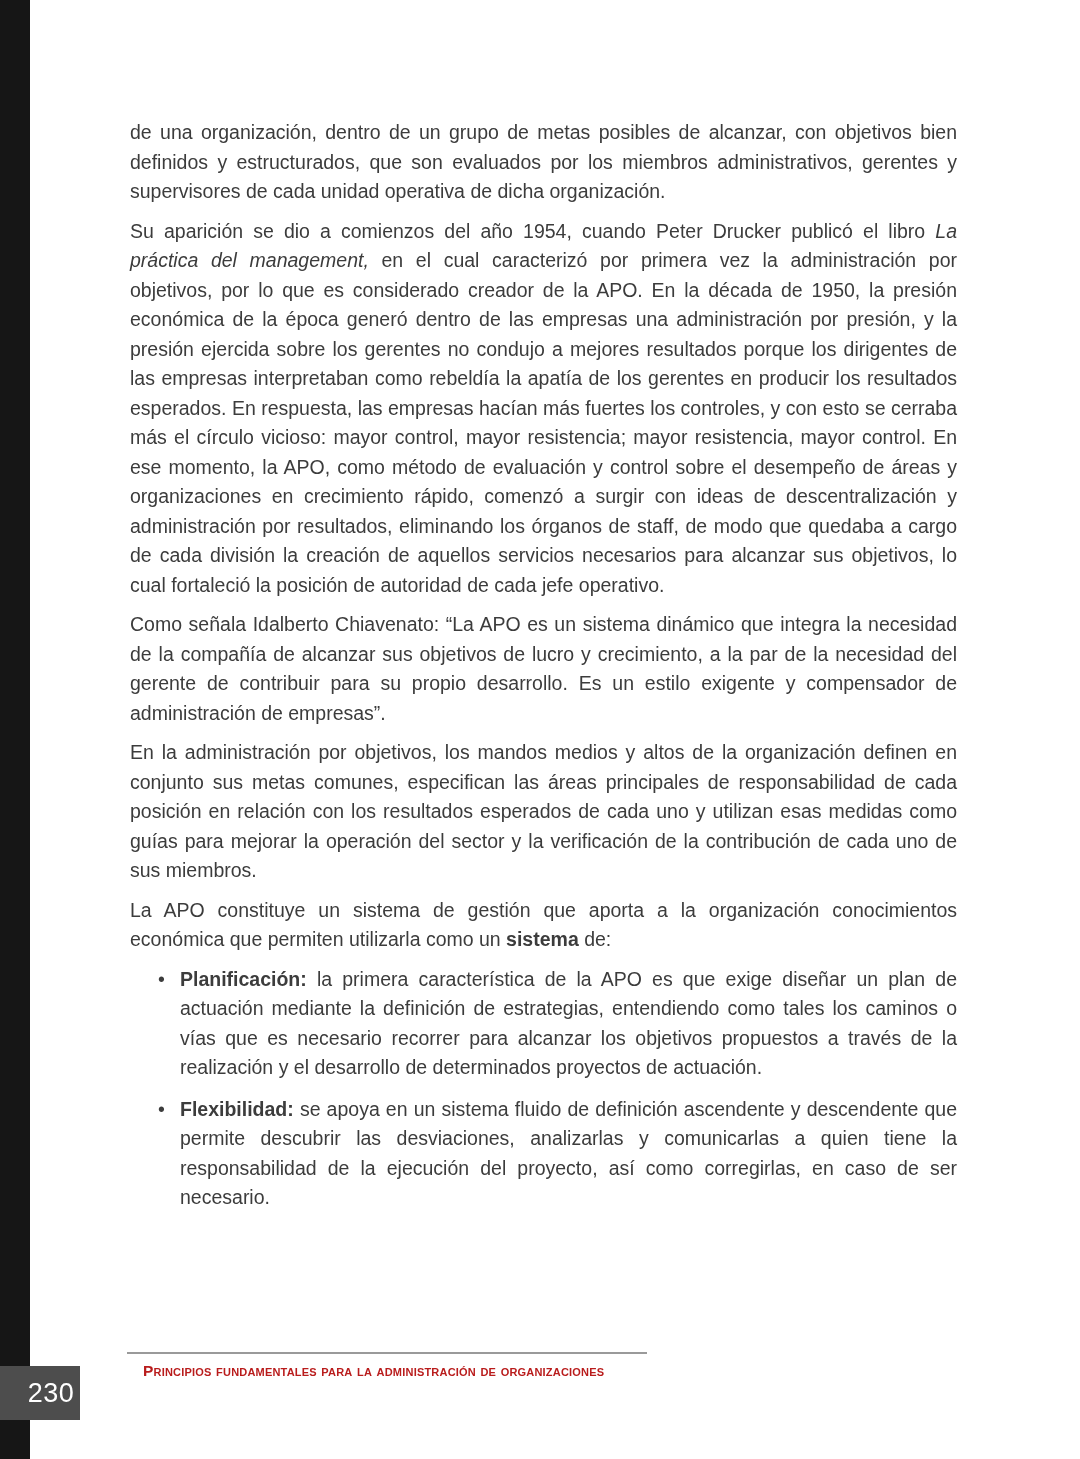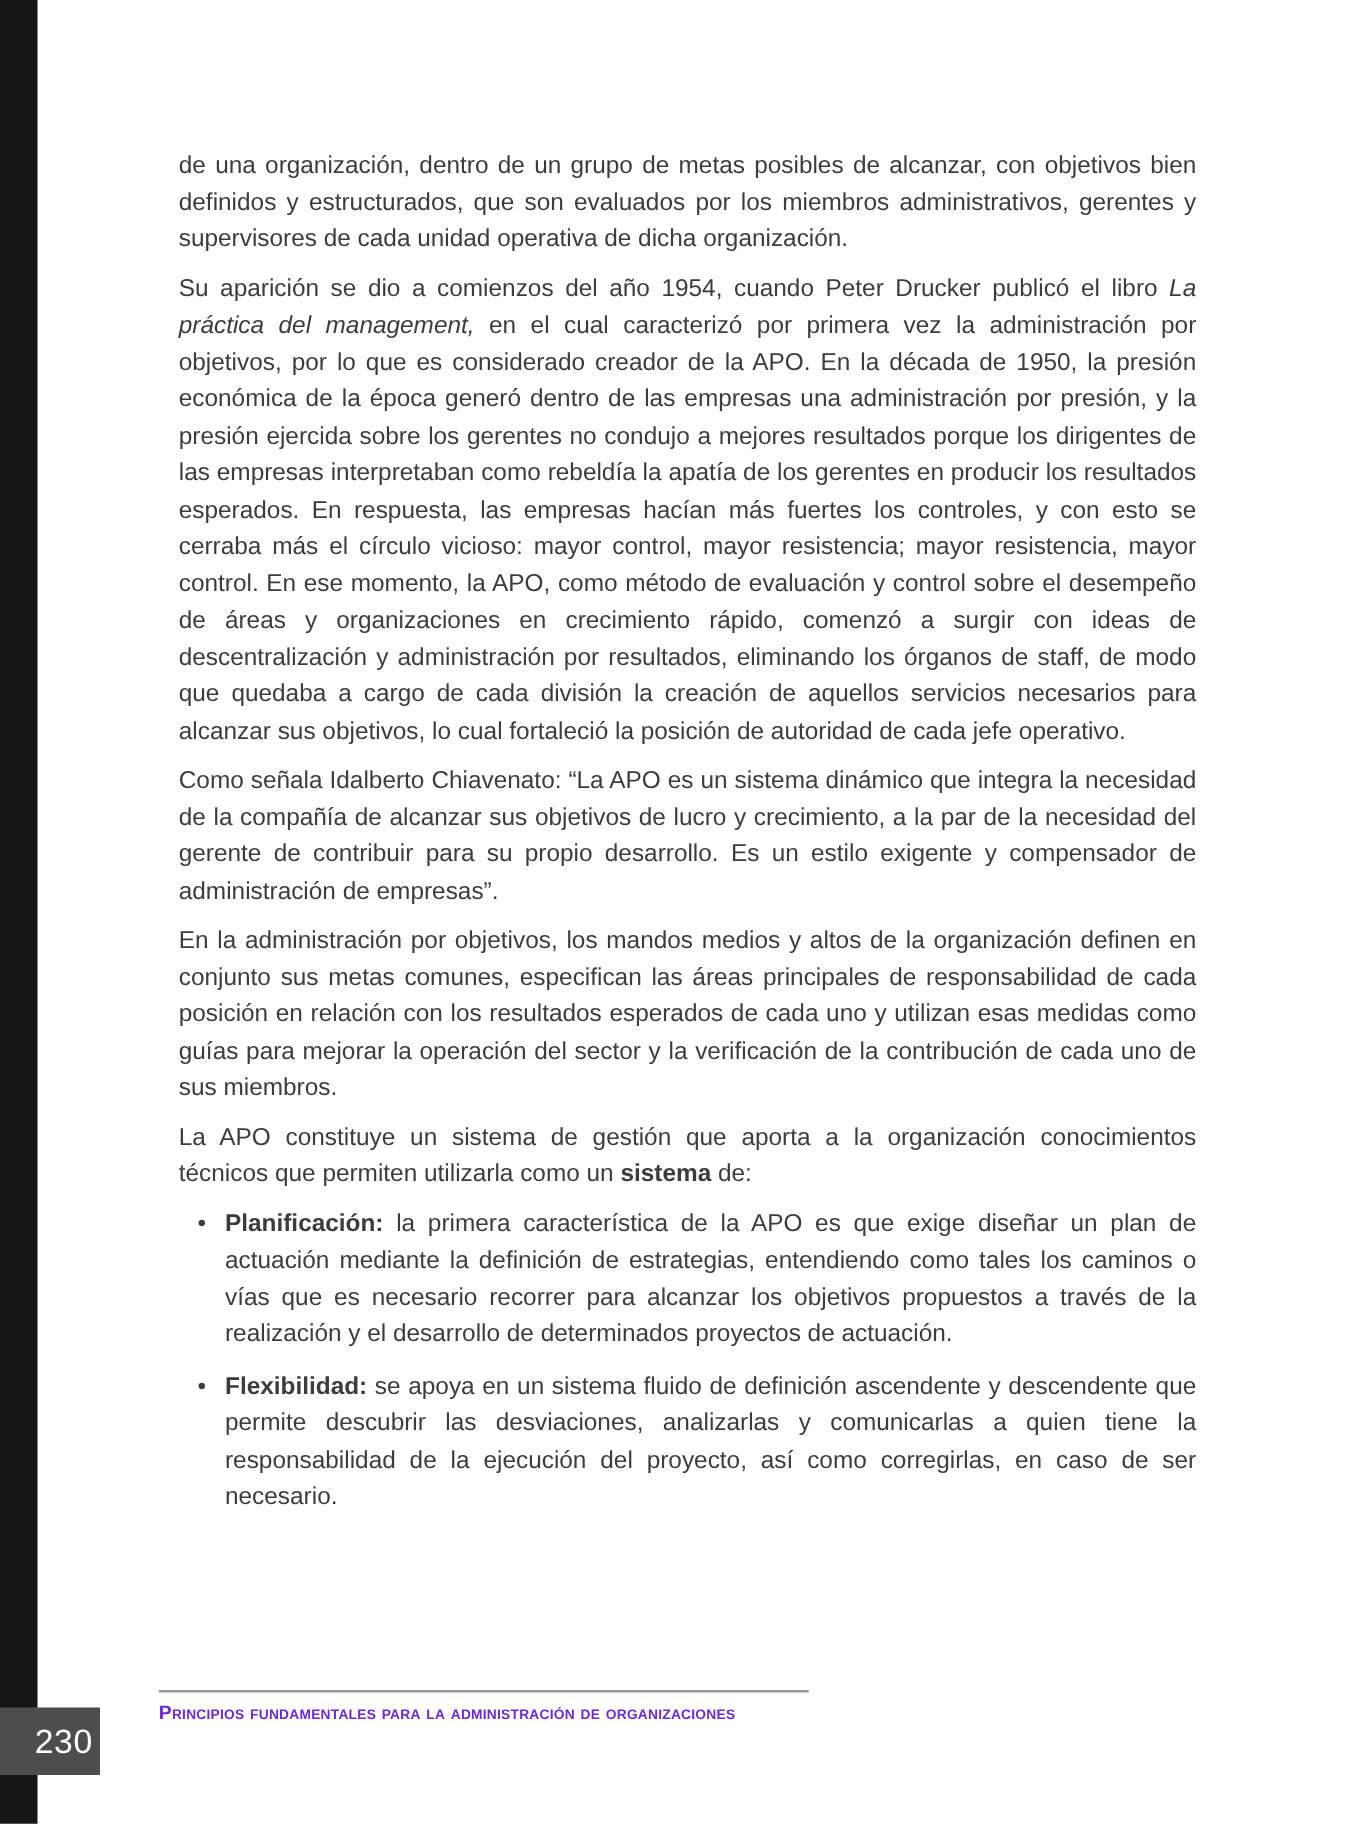--- a/index.html
+++ b/index.html
@@ -22,21 +22,21 @@
   .content {
     position: absolute;
     left: 127px;
     top: 118px;
     width: 830px;
   }
   .para {
     font-size: 19.5px;
     line-height: 29.5px;
     text-align: justify;
-    margin: 0 0 10px 16px;
+    margin: 0 0 10px 3px;
   }
   .italic { font-style: italic; }
   .bold { font-weight: bold; }
   .section-heading {
     font-variant: small-caps;
     font-weight: bold;
     font-size: 25px;
     letter-spacing: 0.2px;
     color: #3c3c3c;
     margin: 24px 0 16px 0;
@@ -68,23 +68,24 @@
   .footer-rule {
     width: 520px;
     height: 0;
     border-top: 2px solid #9a9a9a;
     margin-bottom: 6px;
   }
   .footer-line1 {
     font-variant: small-caps;
     font-weight: bold;
     font-size: 15.5px;
-    color: #6d28d9;
+    color: #b91c1c;
     letter-spacing: 0.2px;
     line-height: 21px;
+    margin-left: 16px;
   }
   .footer-line2 {
     font-size: 16.5px;
     color: #4d4d4d;
     line-height: 23px;
   }
   .footer-line2 .chapter-label {
     font-variant: small-caps;
     font-weight: bold;
   }
@@ -113,21 +114,21 @@
 
   <p class="para">de una organización, dentro de un grupo de metas posibles de alcanzar, con objetivos bien definidos y estructurados, que son evaluados por los miembros administrativos, gerentes y supervisores de cada unidad operativa de dicha organización.</p>
 
   <p class="para"><span>Su aparición se dio a comienzos del año 1954, cuando Peter Drucker publicó el libro </span><span class="italic">La práctica del management,</span><span> en el cual caracterizó por primera vez la administración por objetivos, por lo que es considerado creador de la APO. En la década de 1950, la presión económica de la época generó dentro de las empresas una administración por presión, y la presión ejercida sobre los gerentes no condujo a mejores resultados porque los dirigentes de las empresas interpretaban como rebeldía la apatía de los gerentes en producir los resultados esperados. En respuesta, las empresas hacían más fuertes los controles, y con esto se cerraba más el círculo vicioso: mayor control, mayor resistencia; mayor resistencia, mayor control. En ese momento, la APO, como método de evaluación y control sobre el desempeño de áreas y organizaciones en crecimiento rápido, comenzó a surgir con ideas de descentralización y administración por resultados, eliminando los órganos de staff, de modo que quedaba a cargo de cada división la creación de aquellos servicios necesarios para alcanzar sus objetivos, lo cual fortaleció la posición de autoridad de cada jefe operativo.</span></p>
 
 
   <p class="para">Como señala Idalberto Chiavenato: “La APO es un sistema dinámico que integra la necesidad de la compañía de alcanzar sus objetivos de lucro y crecimiento, a la par de la necesidad del gerente de contribuir para su propio desarrollo. Es un estilo exigente y compensador de administración de empresas”.</p>
 
   <p class="para">En la administración por objetivos, los mandos medios y altos de la organización definen en conjunto sus metas comunes, especifican las áreas principales de responsabilidad de cada posición en relación con los resultados esperados de cada uno y utilizan esas medidas como guías para mejorar la operación del sector y la verificación de la contribución de cada uno de sus miembros.</p>
 
-  <p class="para"><span>La APO constituye un sistema de gestión que aporta a la organización conocimientos técnicos que permiten utilizarla como un </span><span class="bold">sistema</span><span> de:</span></p>
+  <p class="para"><span>La APO constituye un sistema de gestión que aporta a la organización conocimientos económica que permiten utilizarla como un </span><span class="bold">sistema</span><span> de:</span></p>
 
   <ul class="bullet-list">
     <li><span class="bullet-marker">•</span><span class="bold">Planificación:</span><span> la primera característica de la APO es que exige diseñar un plan de actuación mediante la definición de estrategias, entendiendo como tales los caminos o vías que es necesario recorrer para alcanzar los objetivos propuestos a través de la realización y el desarrollo de determinados proyectos de actuación.</span></li>
     <li><span class="bullet-marker">•</span><span class="bold">Flexibilidad:</span><span> se apoya en un sistema fluido de definición ascendente y descendente que permite descubrir las desviaciones, analizarlas y comunicarlas a quien tiene la responsabilidad de la ejecución del proyecto, así como corregirlas, en caso de ser necesario.</span></li>
   </ul>
 
 </div>
 
 <div class="footer">
   <div class="footer-rule"></div>

